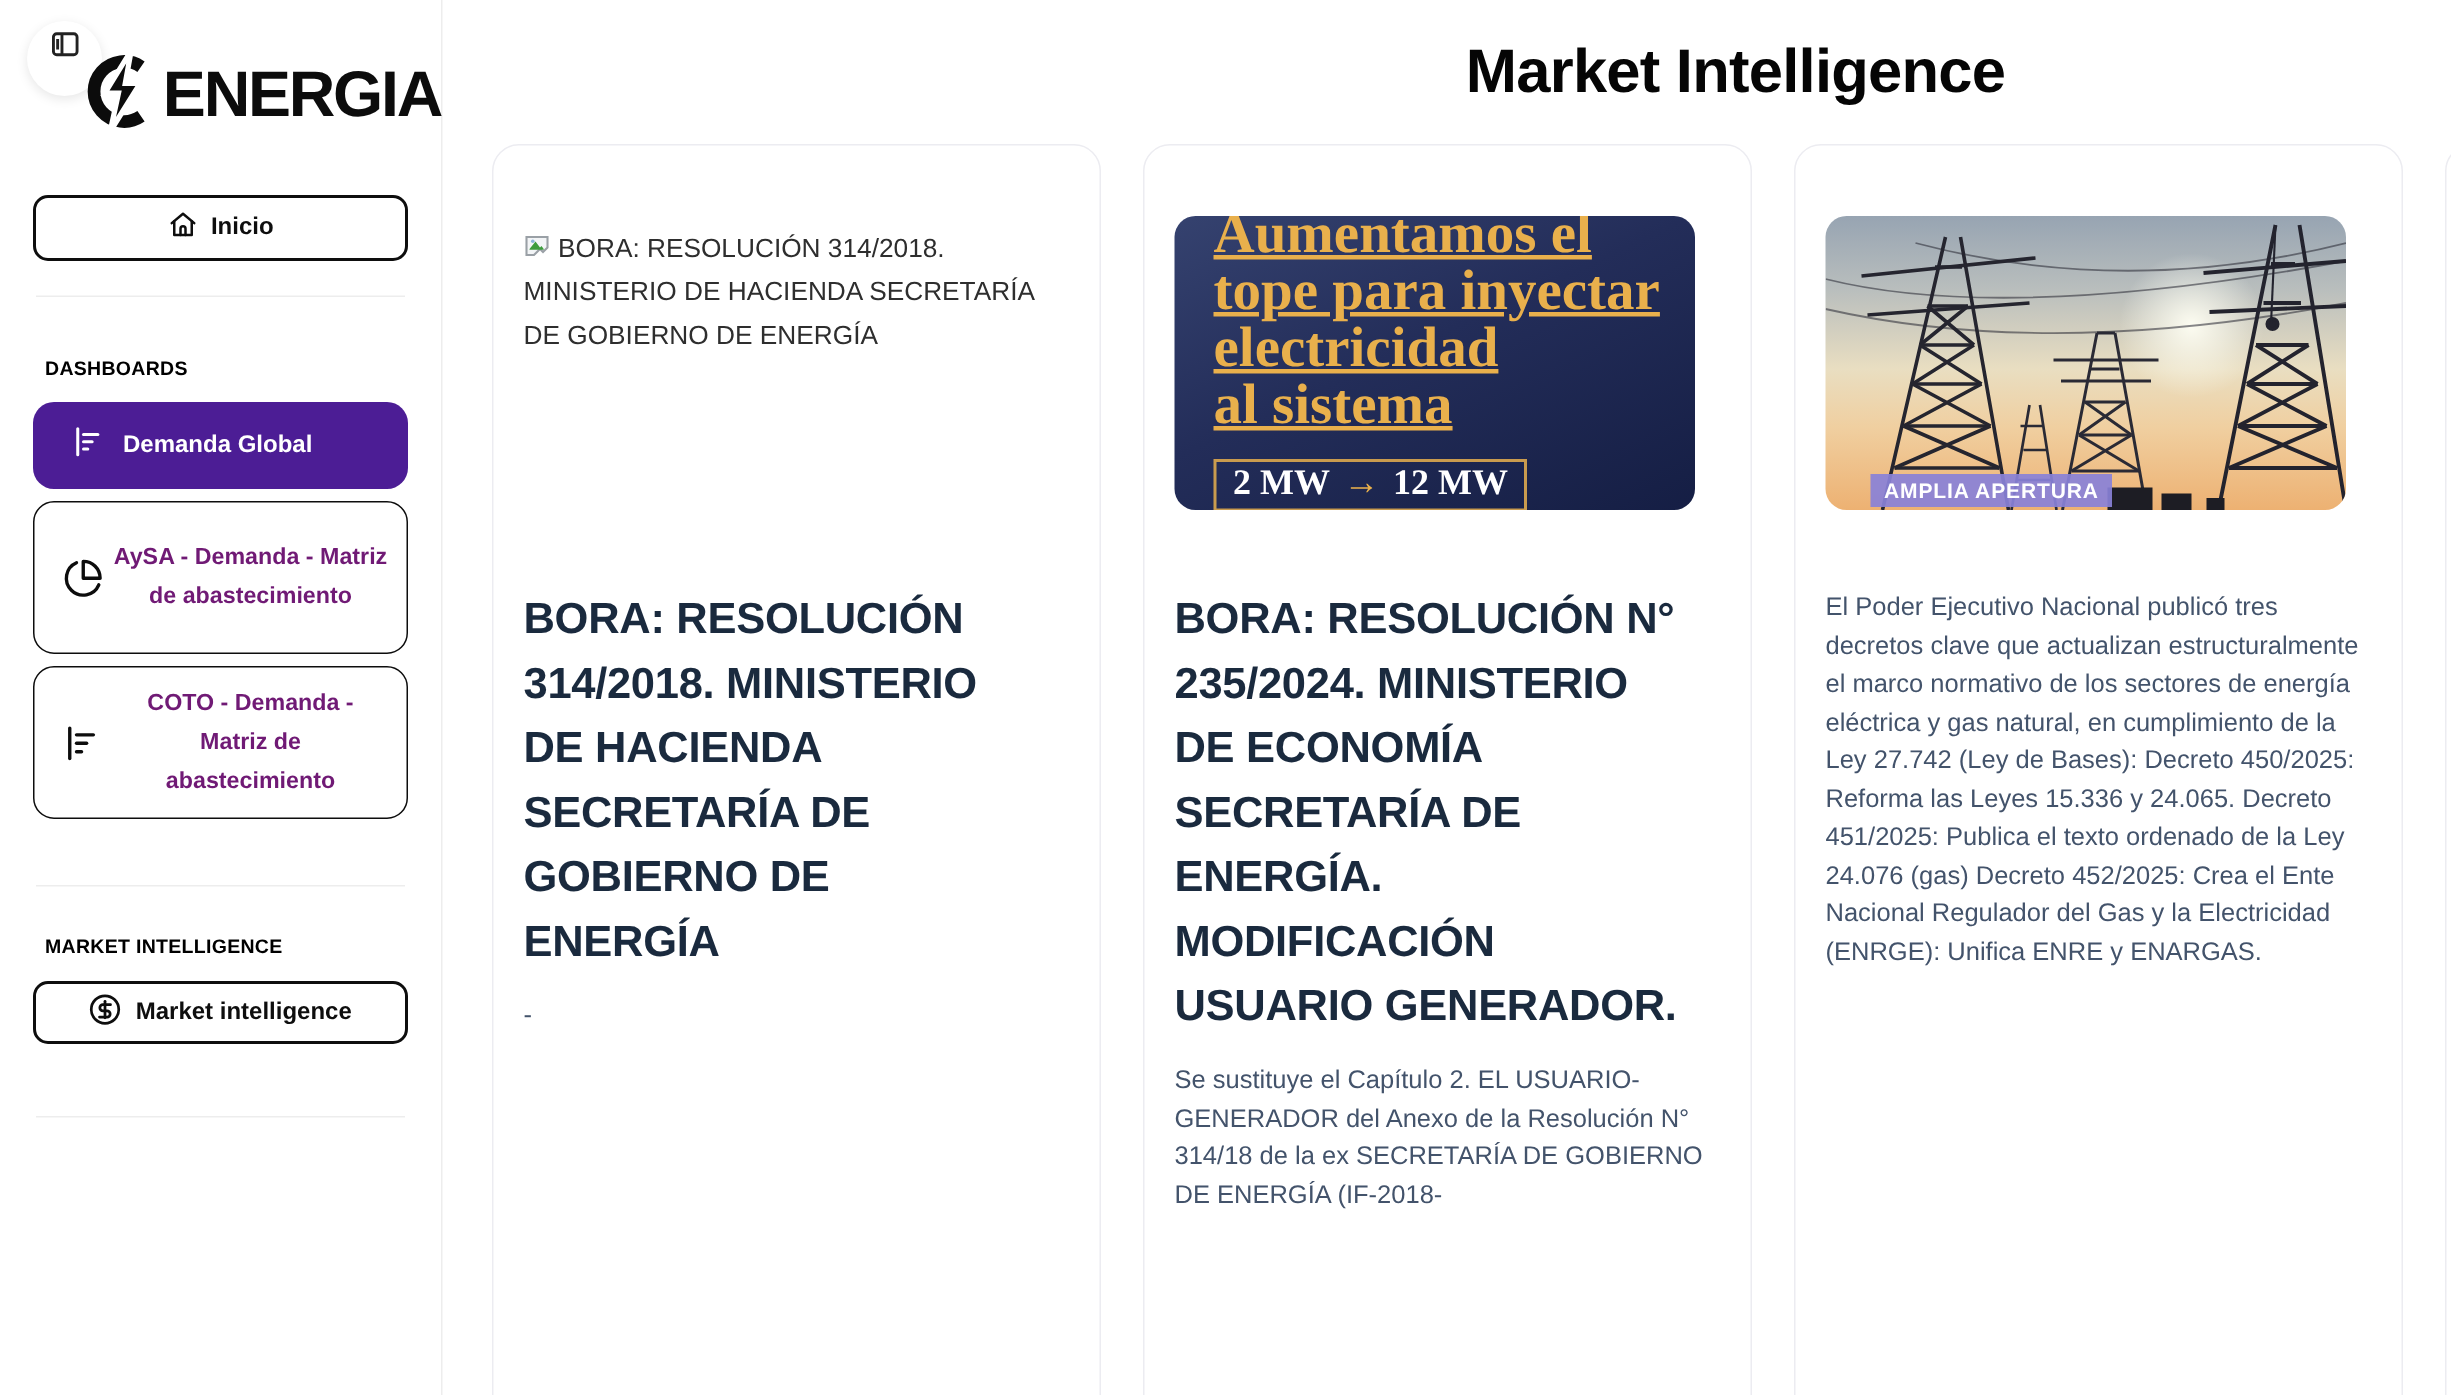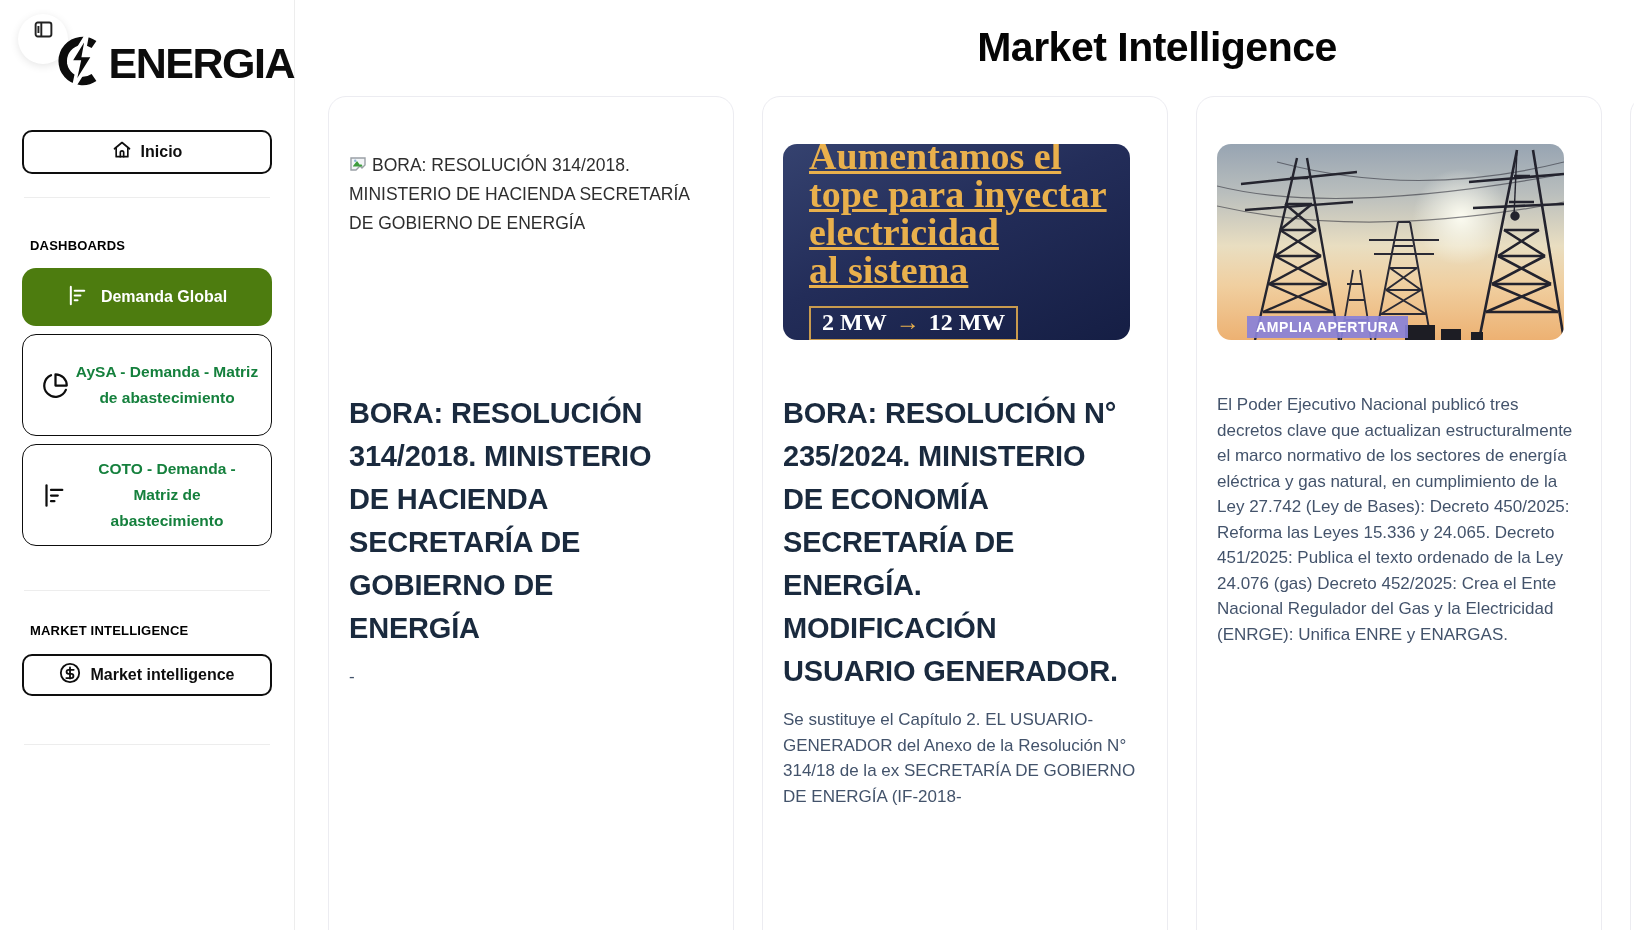--- a/index.html
+++ b/index.html
@@ -37,33 +37,33 @@
     background:#fff; font-size:16px; font-weight:700; color:#0e0e0e;
     cursor:pointer;
   }
   .divider{ border:0; border-top:1px solid #ededed; margin:23px 24px 0; }
   .section-label{
     margin:40px 0 0 30px;
     font-size:13px; font-weight:700; color:#000000; letter-spacing:.2px;
   }
   .pill-active{
     margin:15px 22px 0; height:58px; border-radius:14px;
-    background:#4d7c0f; color:#fff;
-    display:flex; align-items:center; justify-content:center; gap:11px;
-    font-size:16px; font-weight:700; cursor:pointer;
+    background:#4c1d95; color:#fff;
+    display:flex; align-items:center; gap:11px;
+    font-size:16px; font-weight:700; cursor:pointer;padding-left:26px;
   }
   .pill-outline{
     margin:8px 22px 0; min-height:102px;
     border:1.6px solid #0d0d0d; border-radius:14px; background:#fff;
     display:flex; align-items:center; padding:10px 12px; cursor:pointer;
   }
   .pill-outline .ic{ width:40px; display:flex; justify-content:center; flex:0 0 40px; }
   .pill-outline .txt{
     width:184px; margin:0 auto; text-align:center;
-    font-size:15.5px; font-weight:700; line-height:26px; color:#15803d;
+    font-size:15.5px; font-weight:700; line-height:26px; color:#701a75;
   }
   .market-btn{ margin-top:16px; height:42px; }
 
   
   .main{ position:absolute; left:297px; top:0; width:1337px; height:930px; overflow:hidden; }
   .main-scroll{ width:1720px; }
   .page-title{
     width:1720px; text-align:center; margin:24px 0 0;
     font-size:41px; font-weight:900; letter-spacing:-.5px; color:#050505;
   }

